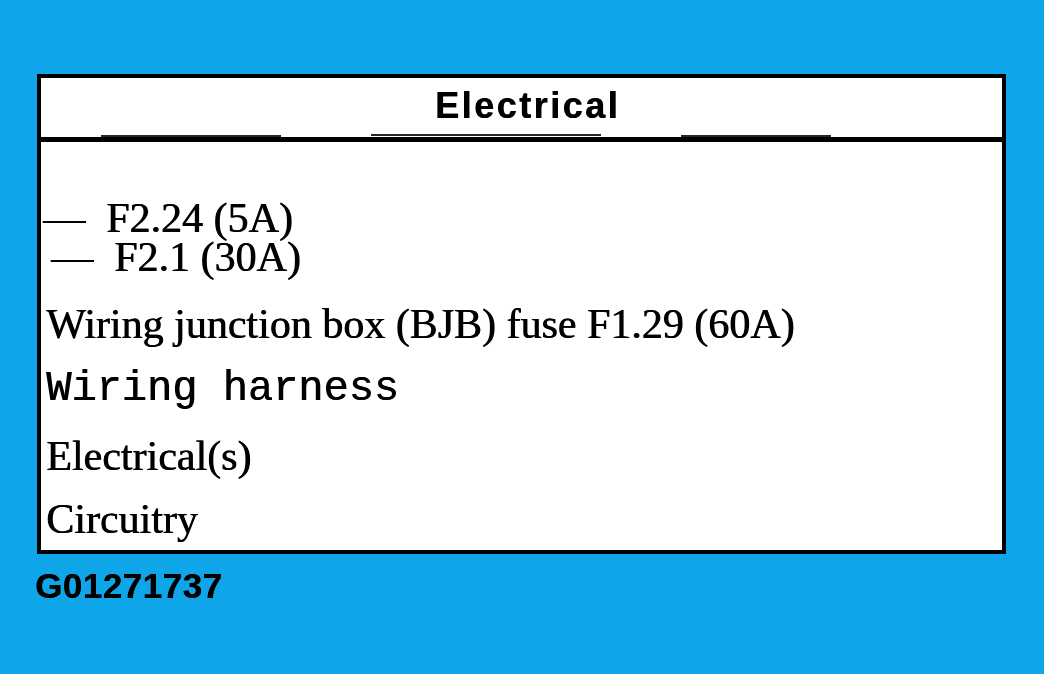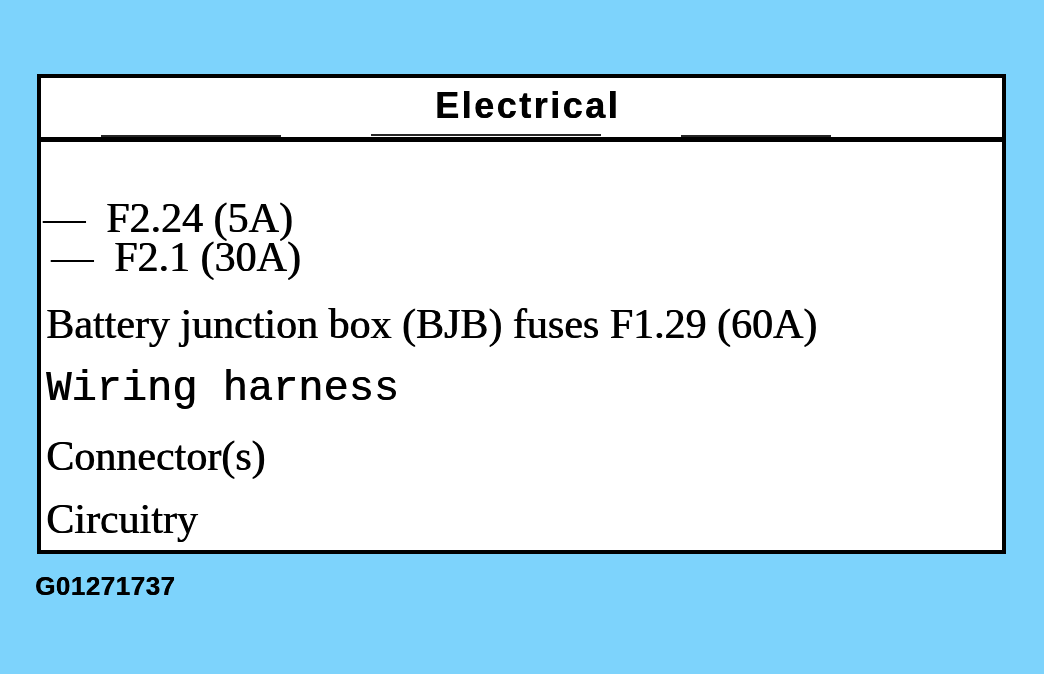--- a/index.html
+++ b/index.html
@@ -7,21 +7,21 @@
     padding: 0;
     width: 1044px;
     height: 674px;
     background: #ffffff;
     overflow: hidden;
   }
   .page {
     position: relative;
     width: 1044px;
     height: 674px;
-    background: #7dd3fc;
+    background: #0ea5e9;
     color: #000000;
   }
   .spec-table {
     position: absolute;
     left: 37px;
     top: 74px;
     width: 969px;
     height: 480px;
     border: 4px solid #000000;
     box-sizing: border-box;
@@ -76,21 +76,21 @@
   .r3 { top: 223px; }
   .r4 { top: 288px; font-family: Liberation Mono, monospace; }
   .r5 { top: 355px; }
   .r6 { top: 418px; text-align: center; }
   .figure-id {
     position: absolute;
     left: 35px;
     top: 571px;
     font-family: "Liberation Sans", "DejaVu Sans", sans-serif;
     font-weight: 700;
-    font-size: 26px;
+    font-size: 35px;
     line-height: 30px;
     letter-spacing: 0.5px;
     color: #000000;
     text-shadow: 0.4px 0 0 #000000;
   }
 </style>
 </head>
 <body>
 
 <div class="page">
@@ -103,25 +103,25 @@
 
     <div class="scan-artifact artifact-a"></div>
     <div class="scan-artifact artifact-b"></div>
     <div class="scan-artifact artifact-c"></div>
 
 
     <div class="row r1 dash">—  F2.24 (5A)</div>
 
     <div class="row r2 dash">—  F2.1 (30A)</div>
 
-    <div class="row r3">Battery junction box (BJB) fuses F1.29 (60A)</div>
+    <div class="row r3">Wiring junction box (BJB) fuse F1.29 (60A)</div>
 
     <div class="row r4">Wiring harness</div>
 
-    <div class="row r5">Connector(s)</div>
+    <div class="row r5">Electrical(s)</div>
 
     <div class="row r6">Circuitry</div>
 
   </div>
 
   <div class="figure-id">G01271737</div>
 
 </div>
 
 </body></html>

